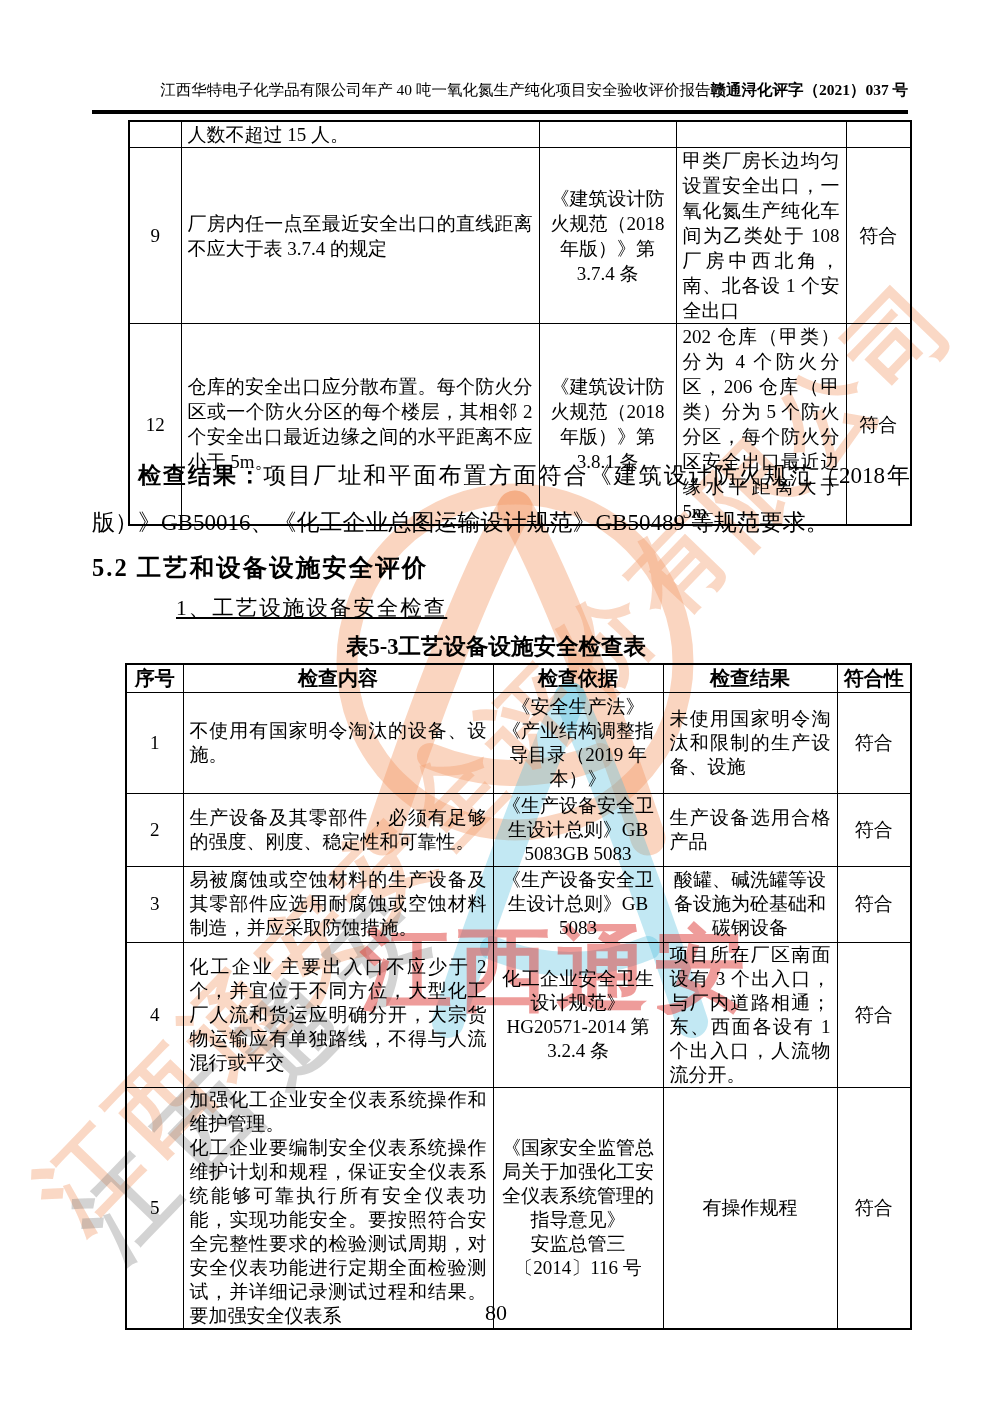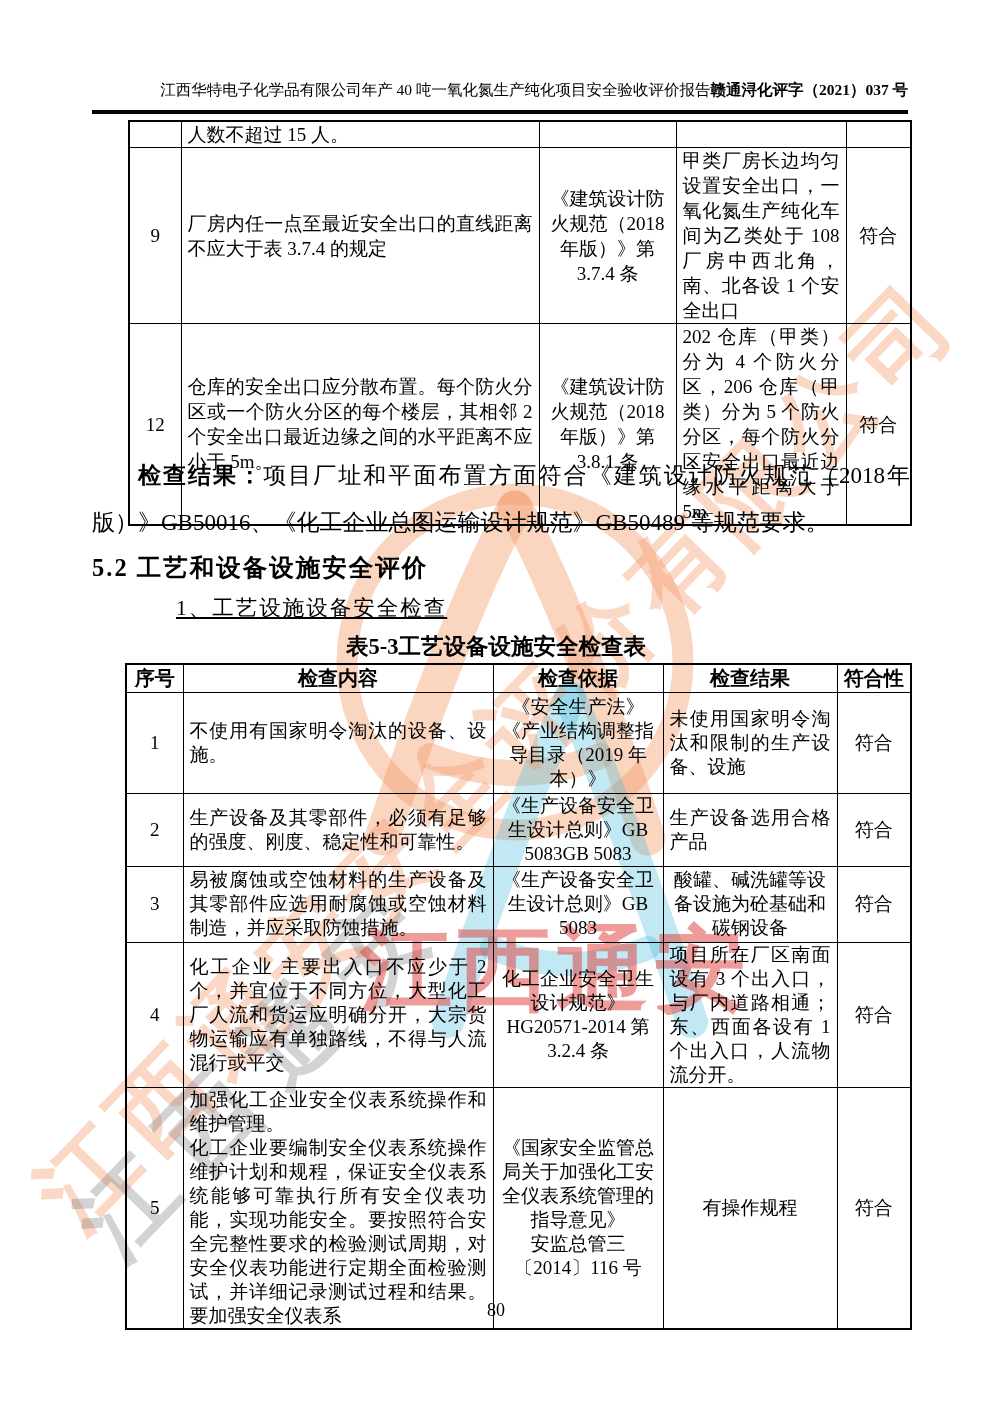--- a/index.html
+++ b/index.html
@@ -47,21 +47,21 @@
   .sub-heading {
     position:absolute; top:593px; left:176px;
     font-size:21.5px; letter-spacing:2px;text-decoration:underline;
   }
   .table-title {
     position:absolute; top:631px; left:0; width:992px; text-align:center;
     font-size:22.5px; font-weight:bold;
   }
   .page-number {
     position:absolute; top:1300px; left:0; width:992px; text-align:center;
-    font-size:18px;
+    font-size:22px;
   }
   
   .watermark {
     position:absolute; inset:0; pointer-events:none; z-index:5;
     mix-blend-mode:multiply;
   }
   .wm-diag {
     position:absolute; left:56px; top:1148px; transform-origin:0 50%;
     transform:rotate(-46deg); white-space:nowrap;
     font-size:96px; font-weight:bold; letter-spacing:10px;

